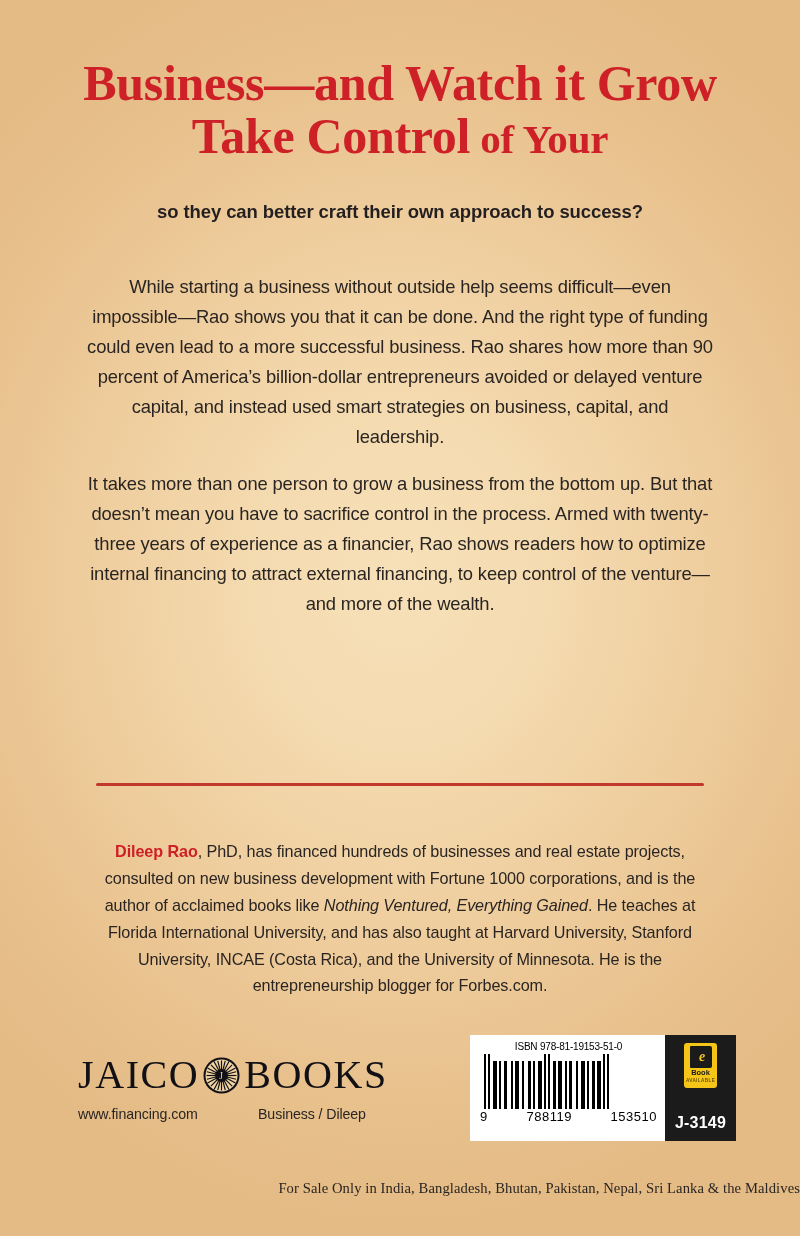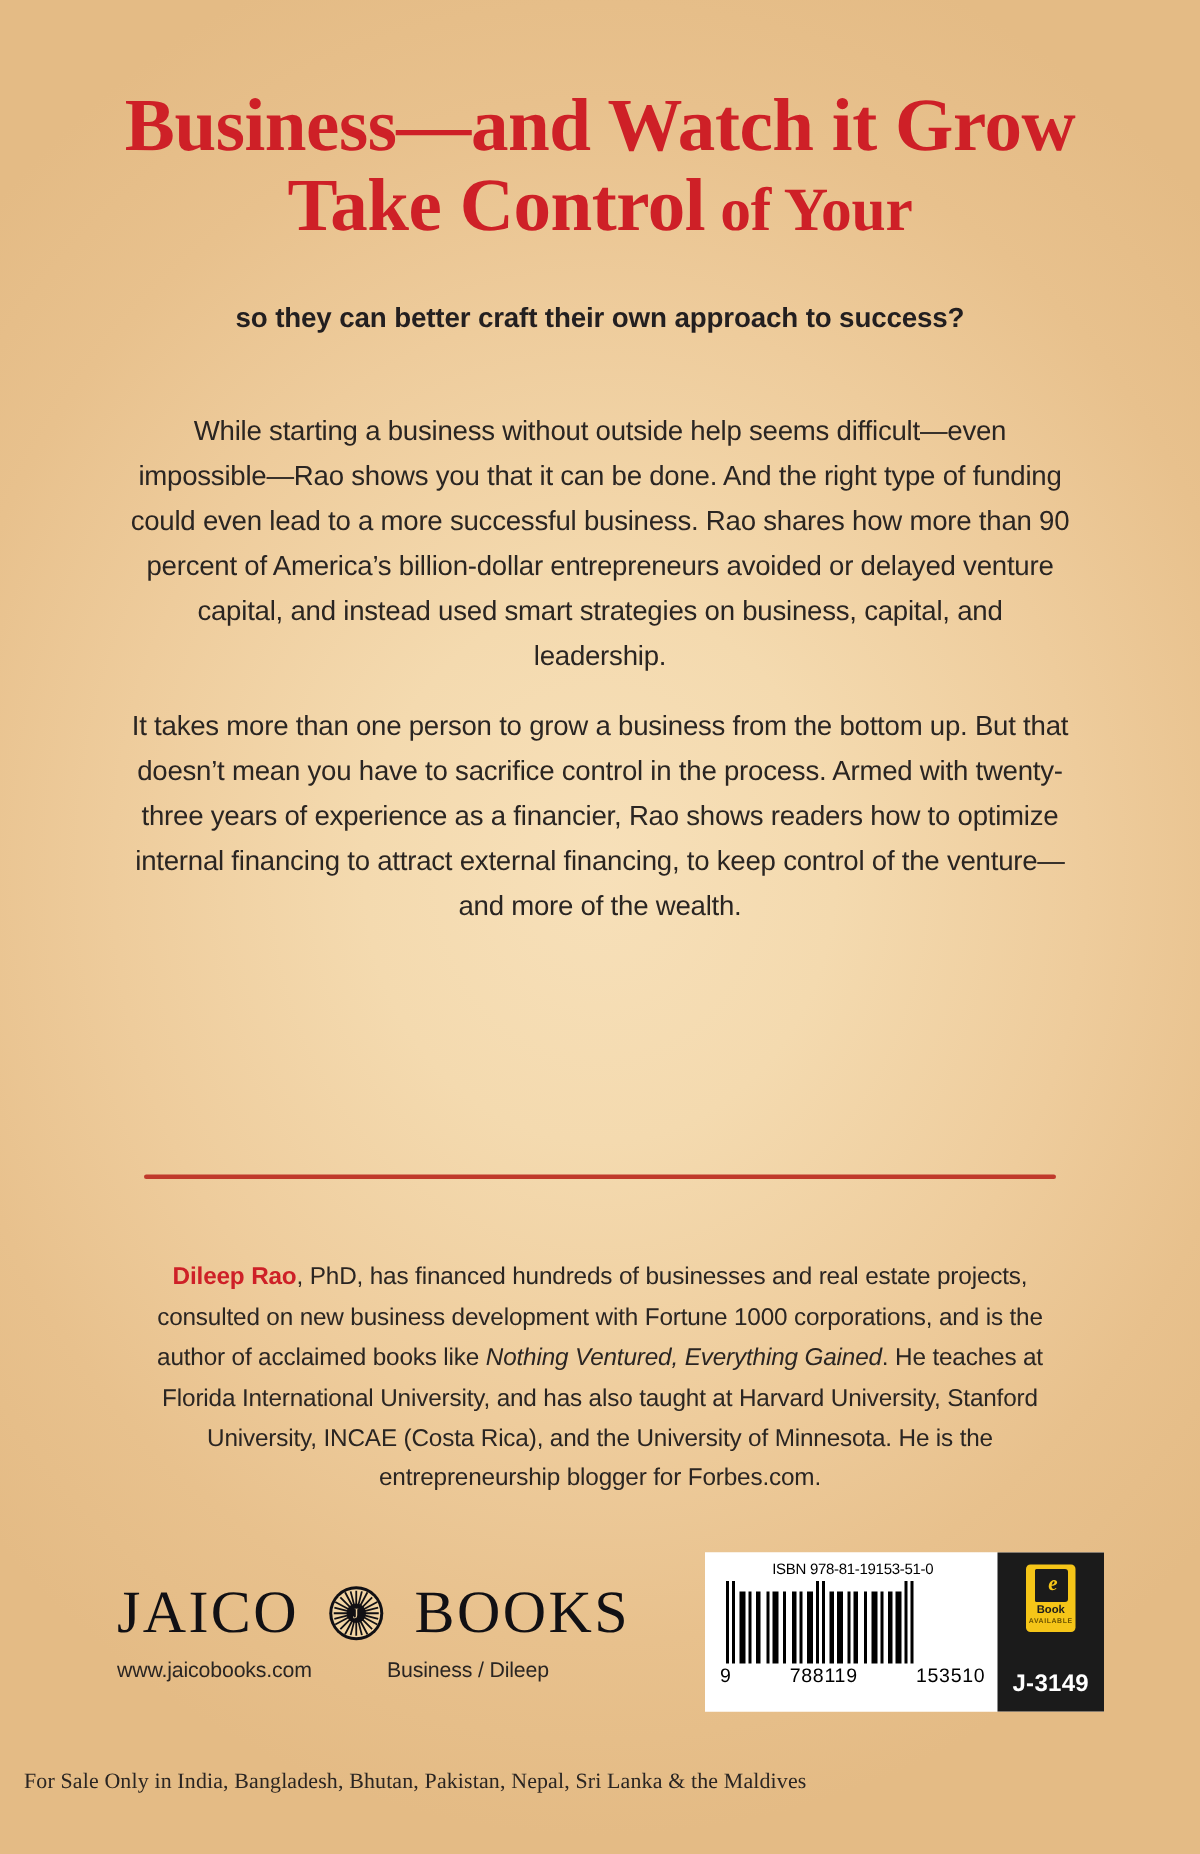--- a/index.html
+++ b/index.html
@@ -122,21 +122,21 @@
   
   .publisher {
     position: absolute;
     left: 78px;
     top: 1052px;
     width: 330px;
   }
   .jaico-wordmark {
     display: flex;
     align-items: center;
-    gap: 20px;
+    gap: 4px;
     font-family: "Liberation Serif", "DejaVu Serif", serif;
     font-size: 40px;
     color: #111014;
     letter-spacing: 1.6px;
     line-height: 1;
     height: 46px;
   }
   .sunburst {
     position: relative;
     width: 37px;
@@ -263,21 +263,21 @@
     right: 0;
     text-align: center;
   }
 
   
   .footer-note {
     position: absolute;
     left: 16px;
     right: 0;
     top: 1180px;
-    text-align: left;
+    text-align: right;
     font-family: "Liberation Serif", "DejaVu Serif", serif;
     font-size: 14.6px;
     color: #2a2522;
     letter-spacing: 0.1px;
   }
 </style>
 </head>
 <body>
 
 <div class="cover">
@@ -321,21 +321,21 @@
             <line x1="7.8" y1="29.5" x2="66.2" y2="44.5"></line>
             <line x1="7.8" y1="44.5" x2="66.2" y2="29.5"></line>
           </g>
           <circle cx="37" cy="37" r="13" fill="#111014"></circle>
           <text x="37" y="43.5" text-anchor="middle" font-family="Liberation Serif, serif" font-size="19" fill="#f2d5a4">J</text>
         </svg>
       </span>
       <span>BOOKS</span>
     </div>
     <div class="pub-meta">
-      <span class="pub-url">www.jaicobooks.com</span>
+      <span class="pub-url">www.financing.com</span>
       <span class="pub-cat">Business / Dileep</span>
     </div>
   </div>
 
   <div class="barcode-block">
     <div class="barcode-left">
       <div class="isbn-text">ISBN 978-81-19153-51-0</div>
       <div class="bars">
         <span class="bar" style="width:2px;height:55px"></span>
         <span class="bar" style="width:2px;height:0px"></span>

